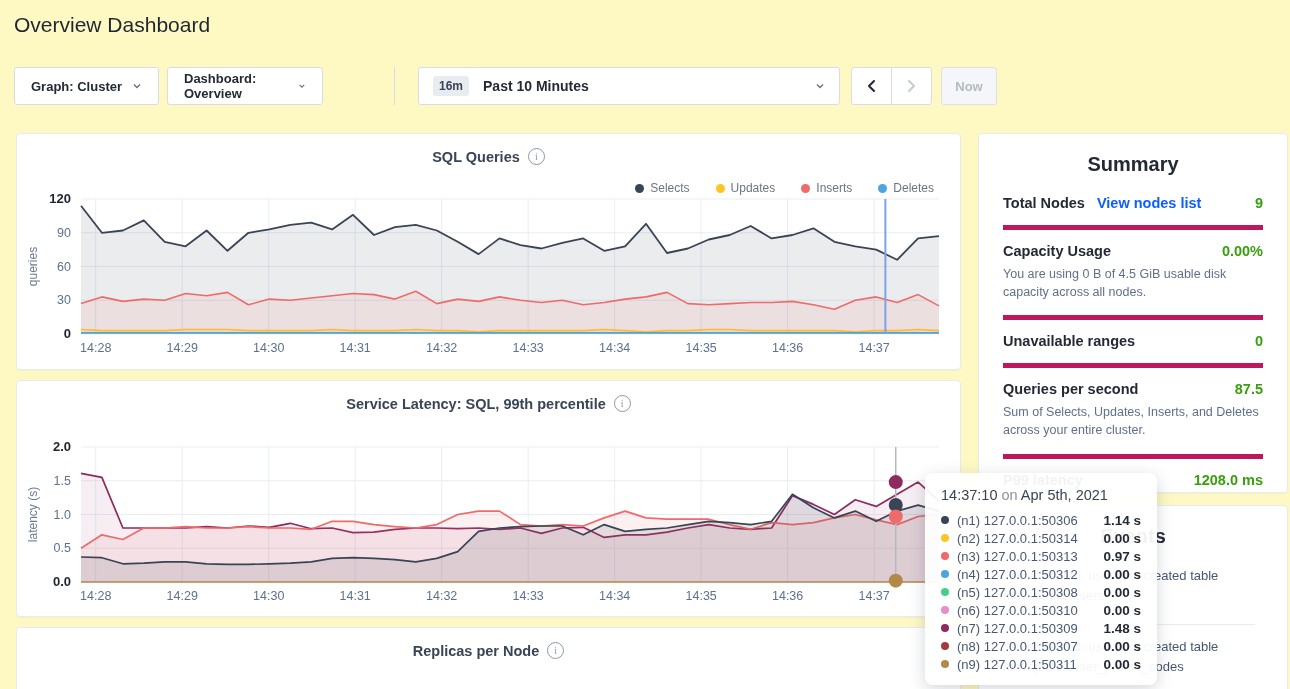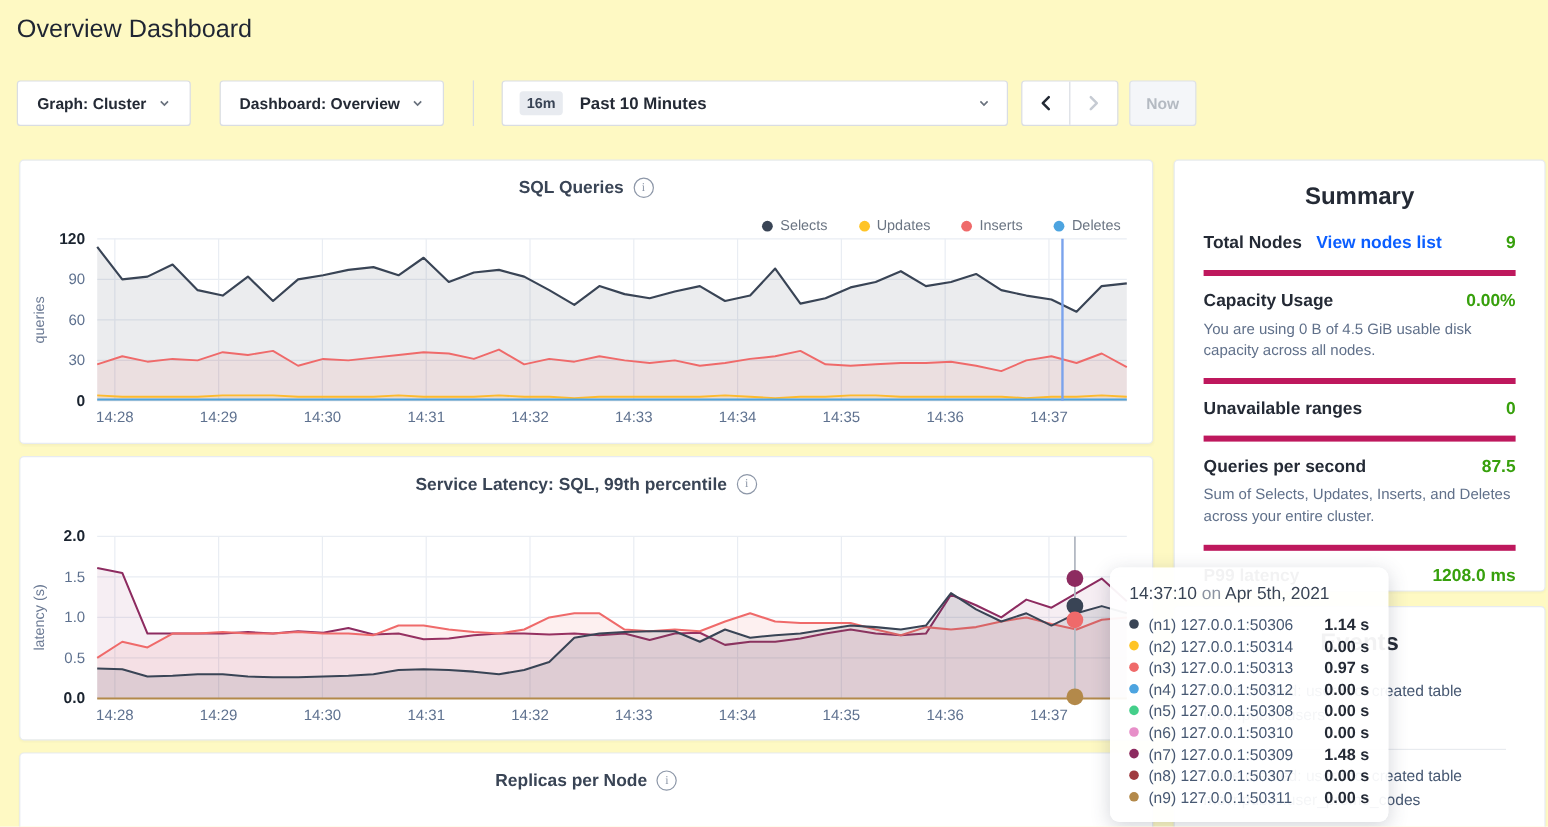--- a/index.html
+++ b/index.html
@@ -63,21 +63,21 @@
 <div class="stage">
 
   <div class="page-title">Overview Dashboard</div>
 
   <div class="btn" style="left:14px;width:145px;padding:0 1px;justify-content:center;">
     <span>Graph: Cluster</span>
     <svg class="chev" viewBox="0 0 10 10">
       <polyline points="2,3.5 5,6.5 8,3.5" fill="none" stroke="#69717d" stroke-width="1.4"></polyline>
       </svg>
   </div>
-  <div class="btn" style="left:183px;width:187px;padding:0 4px;justify-content:center;">
+  <div class="btn" style="left:167px;width:156px;padding:0 16px;justify-content:center;">
     <span>Dashboard: Overview</span>
     <svg class="chev" viewBox="0 0 10 10">
       <polyline points="2,3.5 5,6.5 8,3.5" fill="none" stroke="#69717d" stroke-width="1.4"></polyline>
       </svg>
   </div>
   <div class="divider-v"></div>
   <div class="btn" style="left:418px;width:422px;padding:0 14px;font-size:14px;">
     <span class="time-badge">16m</span>
     <span>Past 10 Minutes</span>
     <svg class="chev" style="margin-left:auto;" viewBox="0 0 10 10">

